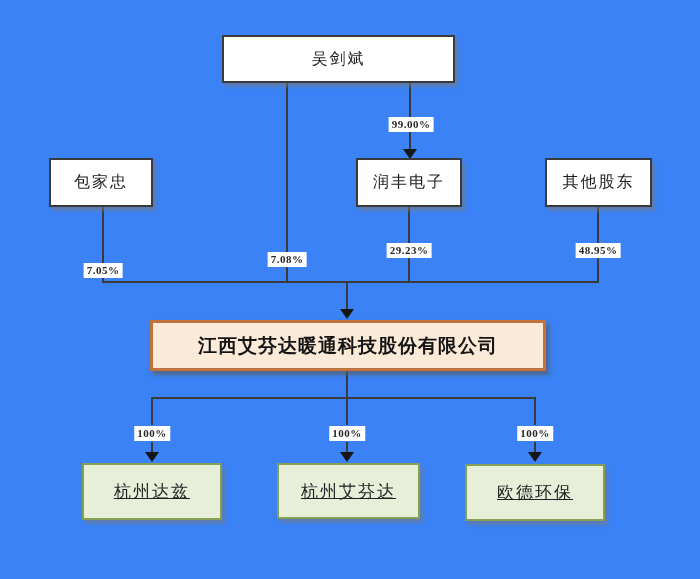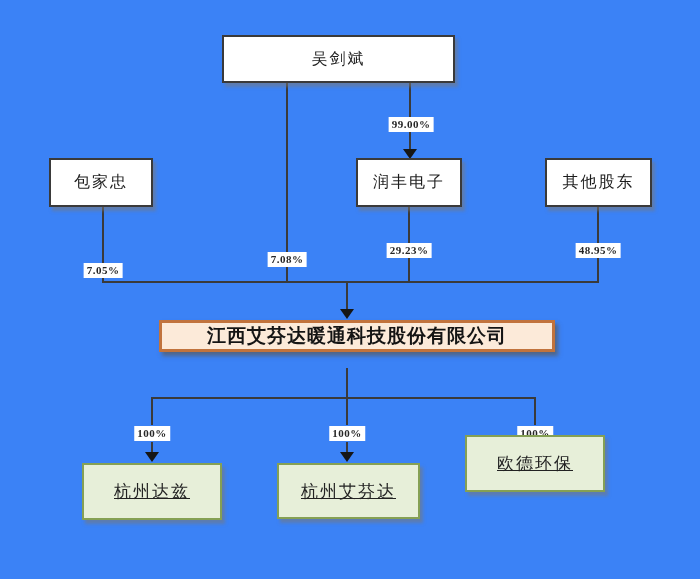--- a/index.html
+++ b/index.html
@@ -68,21 +68,21 @@
   <div class="pct" style="left:103px; top:243px;margin-top:20px;">7.05%</div>
   <div class="pct" style="left:287px; top:252px;">7.08%</div>
   <div class="pct" style="left:409px; top:243px;">29.23%</div>
   <div class="pct" style="left:598px; top:243px;">48.95%</div>
 
   <div class="hline" style="left:102px; top:281px; width:497px;"></div>
 
   <div class="vline" style="left:346px; top:281px; height:29px;"></div>
   <div class="arrow-down" style="left:340px; top:309px;"></div>
 
-  <div class="node company" style="left:159px; top:320px; width:396px; height:32px;">
+  <div class="node company" style="left:150px; top:320px; width:396px; height:51px;">
     <span>江西艾芬达暖通科技股份有限公司</span>
   </div>
 
   <div class="vline" style="left:346px; top:368px; height:30px;"></div>
   <div class="hline" style="left:151px; top:397px; width:385px;"></div>
   <div class="vline" style="left:151px; top:397px; height:28px;"></div>
   <div class="vline" style="left:346px; top:397px; height:28px;"></div>
   <div class="vline" style="left:534px; top:397px; height:28px;"></div>
 
   <div class="pct" style="left:152px; top:426px;">100%</div>
@@ -95,17 +95,17 @@
   <div class="arrow-down" style="left:340px; top:452px;"></div>
   <div class="vline" style="left:534px; top:442px; height:11px;"></div>
   <div class="arrow-down" style="left:528px; top:452px;"></div>
 
   <div class="node sub" style="left:82px; top:463px; width:140px; height:57px;">
     <span>杭州达兹</span>
   </div>
   <div class="node sub" style="left:277px; top:463px; width:143px; height:56px;">
     <span>杭州艾芬达</span>
   </div>
-  <div class="node sub" style="left:465px; top:435px; width:140px; height:57px;">
+  <div class="node sub" style="left:465px; top:464px; width:140px; height:57px;">
     <span>欧德环保</span>
   </div>
 
 </div>
 
 </body></html>

